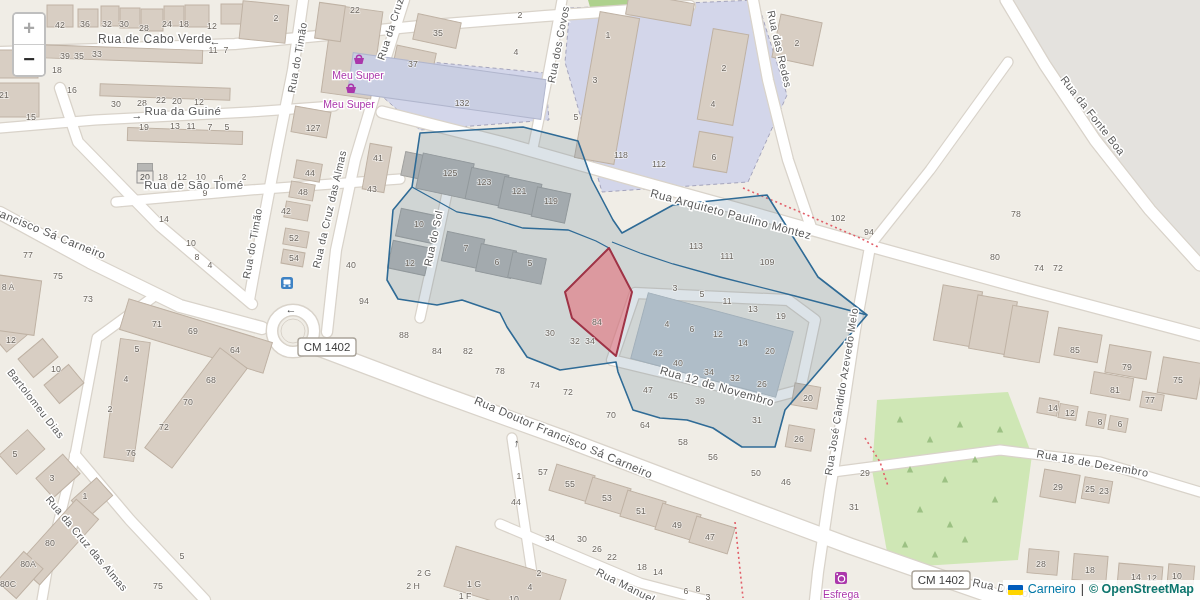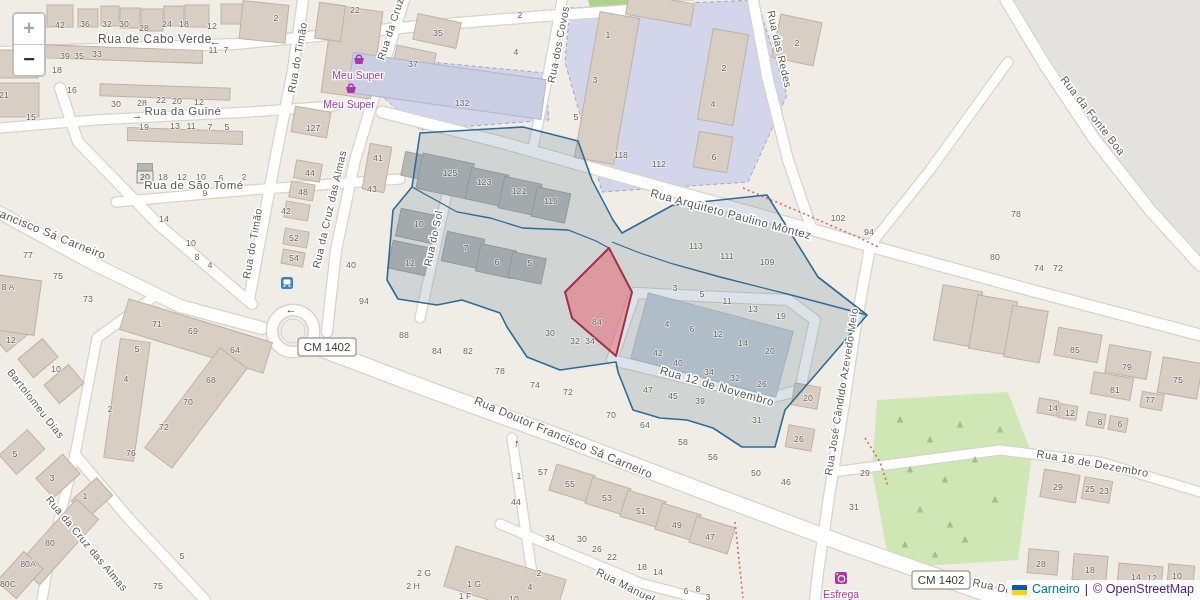--- a/index.html
+++ b/index.html
@@ -11,21 +11,21 @@
   .zoom-btn{display:block;width:30px;height:30px;line-height:29px;text-align:center;
     background:#fff;font-weight:bold;font-size:20px;cursor:pointer;user-select:none;}
   .zoom-in{color:#a8a8a8;border-bottom:1px solid #ccc;}
   .zoom-out{color:#2b2b2b;}
   .attrib{position:absolute;right:0;bottom:0;background:rgba(255,255,255,.85);
     padding:2px 6px 3px 5px;font-size:12.5px;color:#333;display:flex;align-items:center;
     gap:5px;z-index:10;line-height:15px;}
   .flag{display:inline-block;width:15px;height:10px;
     background:linear-gradient(#005BBB 50%,#FFD500 50%);border-radius:1px;}
   .leaflet-link{color:#0078A8;text-decoration:none;}
-  .osm-link{color:#4c1d95;text-decoration:none;}
+  .osm-link{color:#0f766e;text-decoration:none;font-weight:bold;}
   .sep{color:#333;}
 </style>
 </head>
 <body>
 
 <div class="map-wrap">
   <svg id="map-svg" width="1200" height="600" viewBox="0 0 1200 600">
       <rect x="0" y="0" width="1200" height="600" fill="#f0ede6"></rect>
       <g>
         <path d="M1005,0L1200,0L1200,268L1150,210L1095,140L1045,65Z" fill="#e4e2de" stroke="none"></path>

